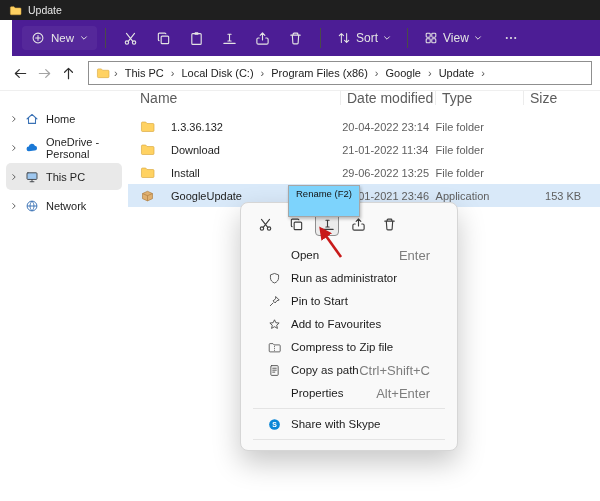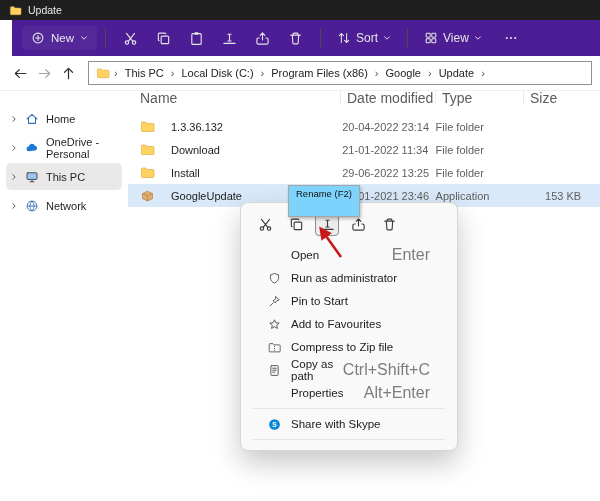--- a/index.html
+++ b/index.html
@@ -59,21 +59,21 @@
     border-radius:8px;box-shadow:0 12px 28px rgba(0,0,0,.22);z-index:50;padding-bottom:6px;box-sizing:border-box;}
   .qa-row{display:flex;gap:7px;padding:9px 12px 5px;}
   .qa{width:24px;height:24px;border-radius:4px;display:flex;align-items:center;justify-content:center;
     color:#3c3c3c;box-sizing:border-box;}
   .qa.hl{border:1px solid #8f8f8f;background:#ececec;}
   .menu-items{padding:2px 4px 0;}
   .mi{display:flex;align-items:center;height:22px;margin:1px 15px;padding:0 8px 0 6px;border-radius:4px;
     font-size:11.5px;color:#1b1b1b;}
   .mi .ic{width:16px;margin-right:9px;display:flex;justify-content:center;color:#4a4a4a;}
   .mi .lbl{flex:1;}
-  .mi .sc{font-size:16px;color:#7d7d7d;}
+  .mi .sc{font-size:13px;color:#7d7d7d;}
   .msep{height:1px;background:#e4e4e4;margin:4px 8px;}
 
   
   .tooltip{position:absolute;left:242px;top:185px;z-index:60;background:#7dd3fc;border:1px solid #a6a6a6;
     font-size:9.5px;padding:2px 7px 17px;color:#141414;box-shadow:1px 2px 3px rgba(0,0,0,.25);margin-left:46px;}
 
   
   .arrow-svg{position:absolute;left:0;top:0;z-index:70;pointer-events:none;}
 </style>
 </head>

